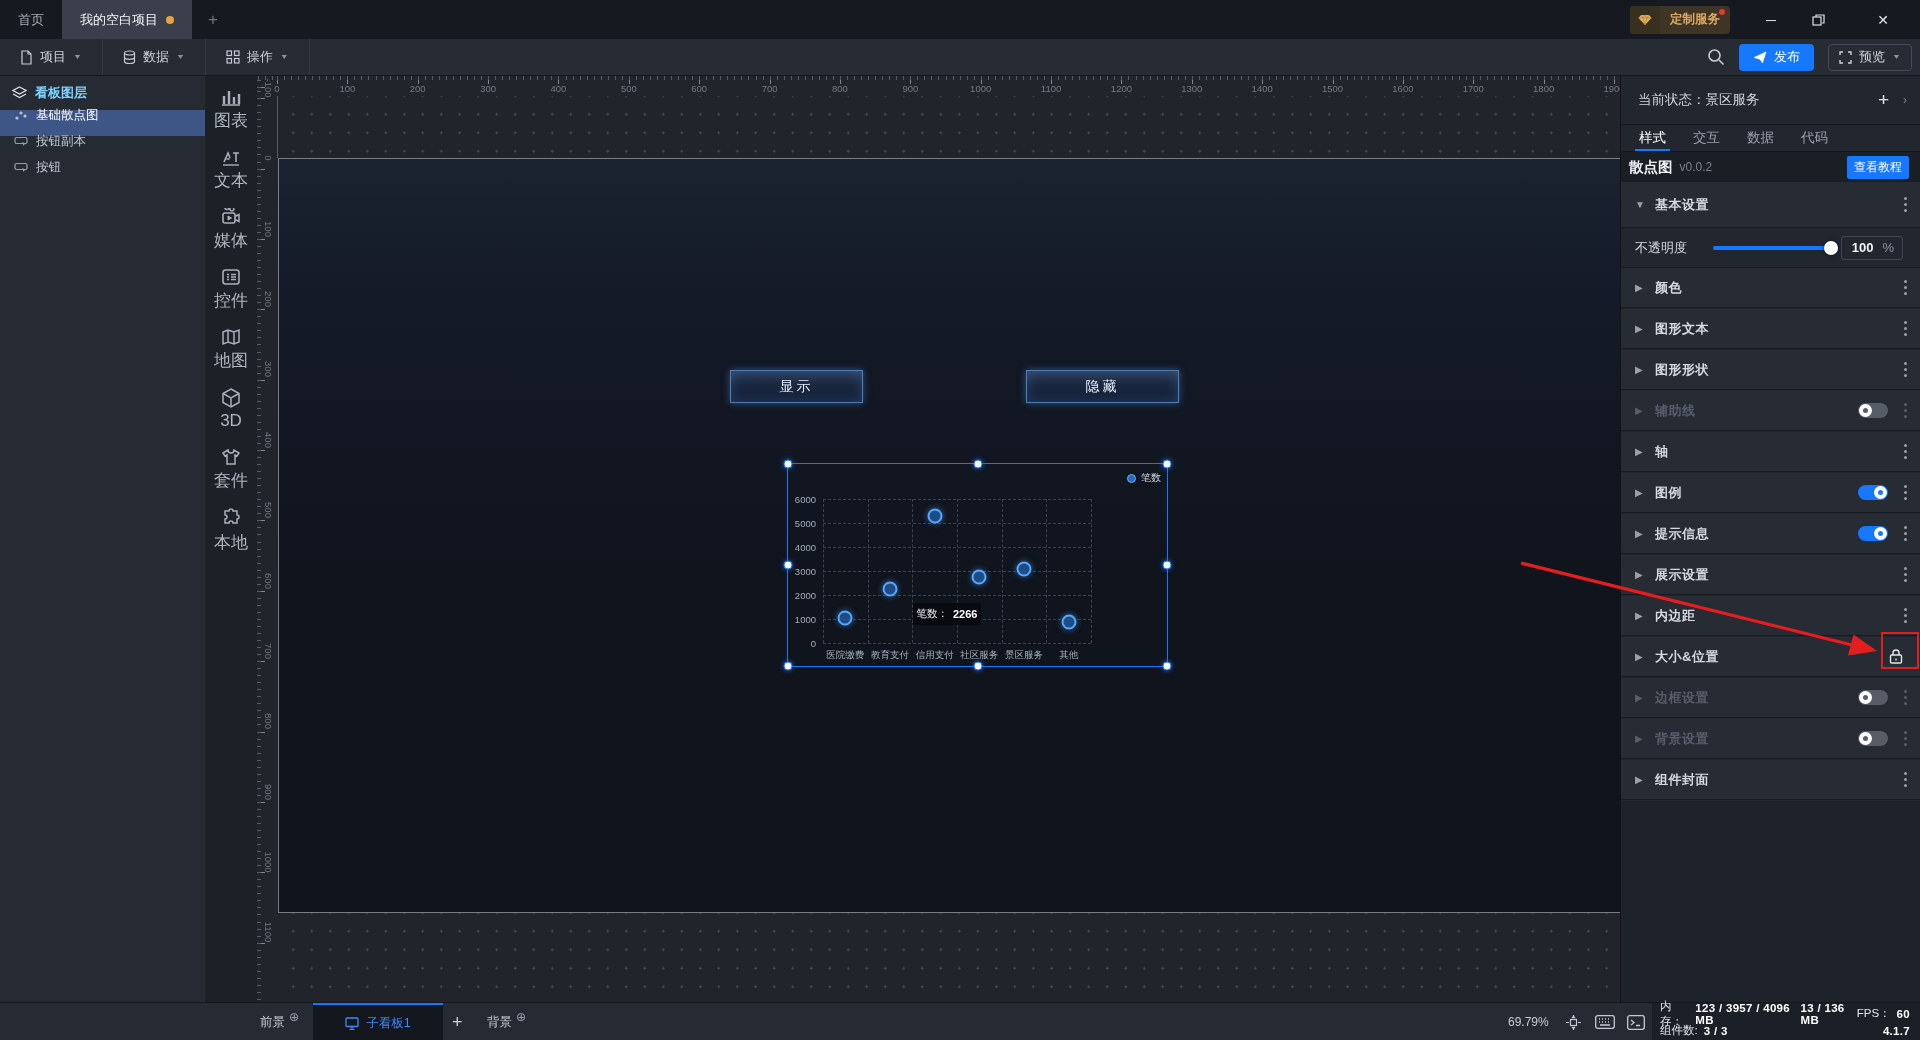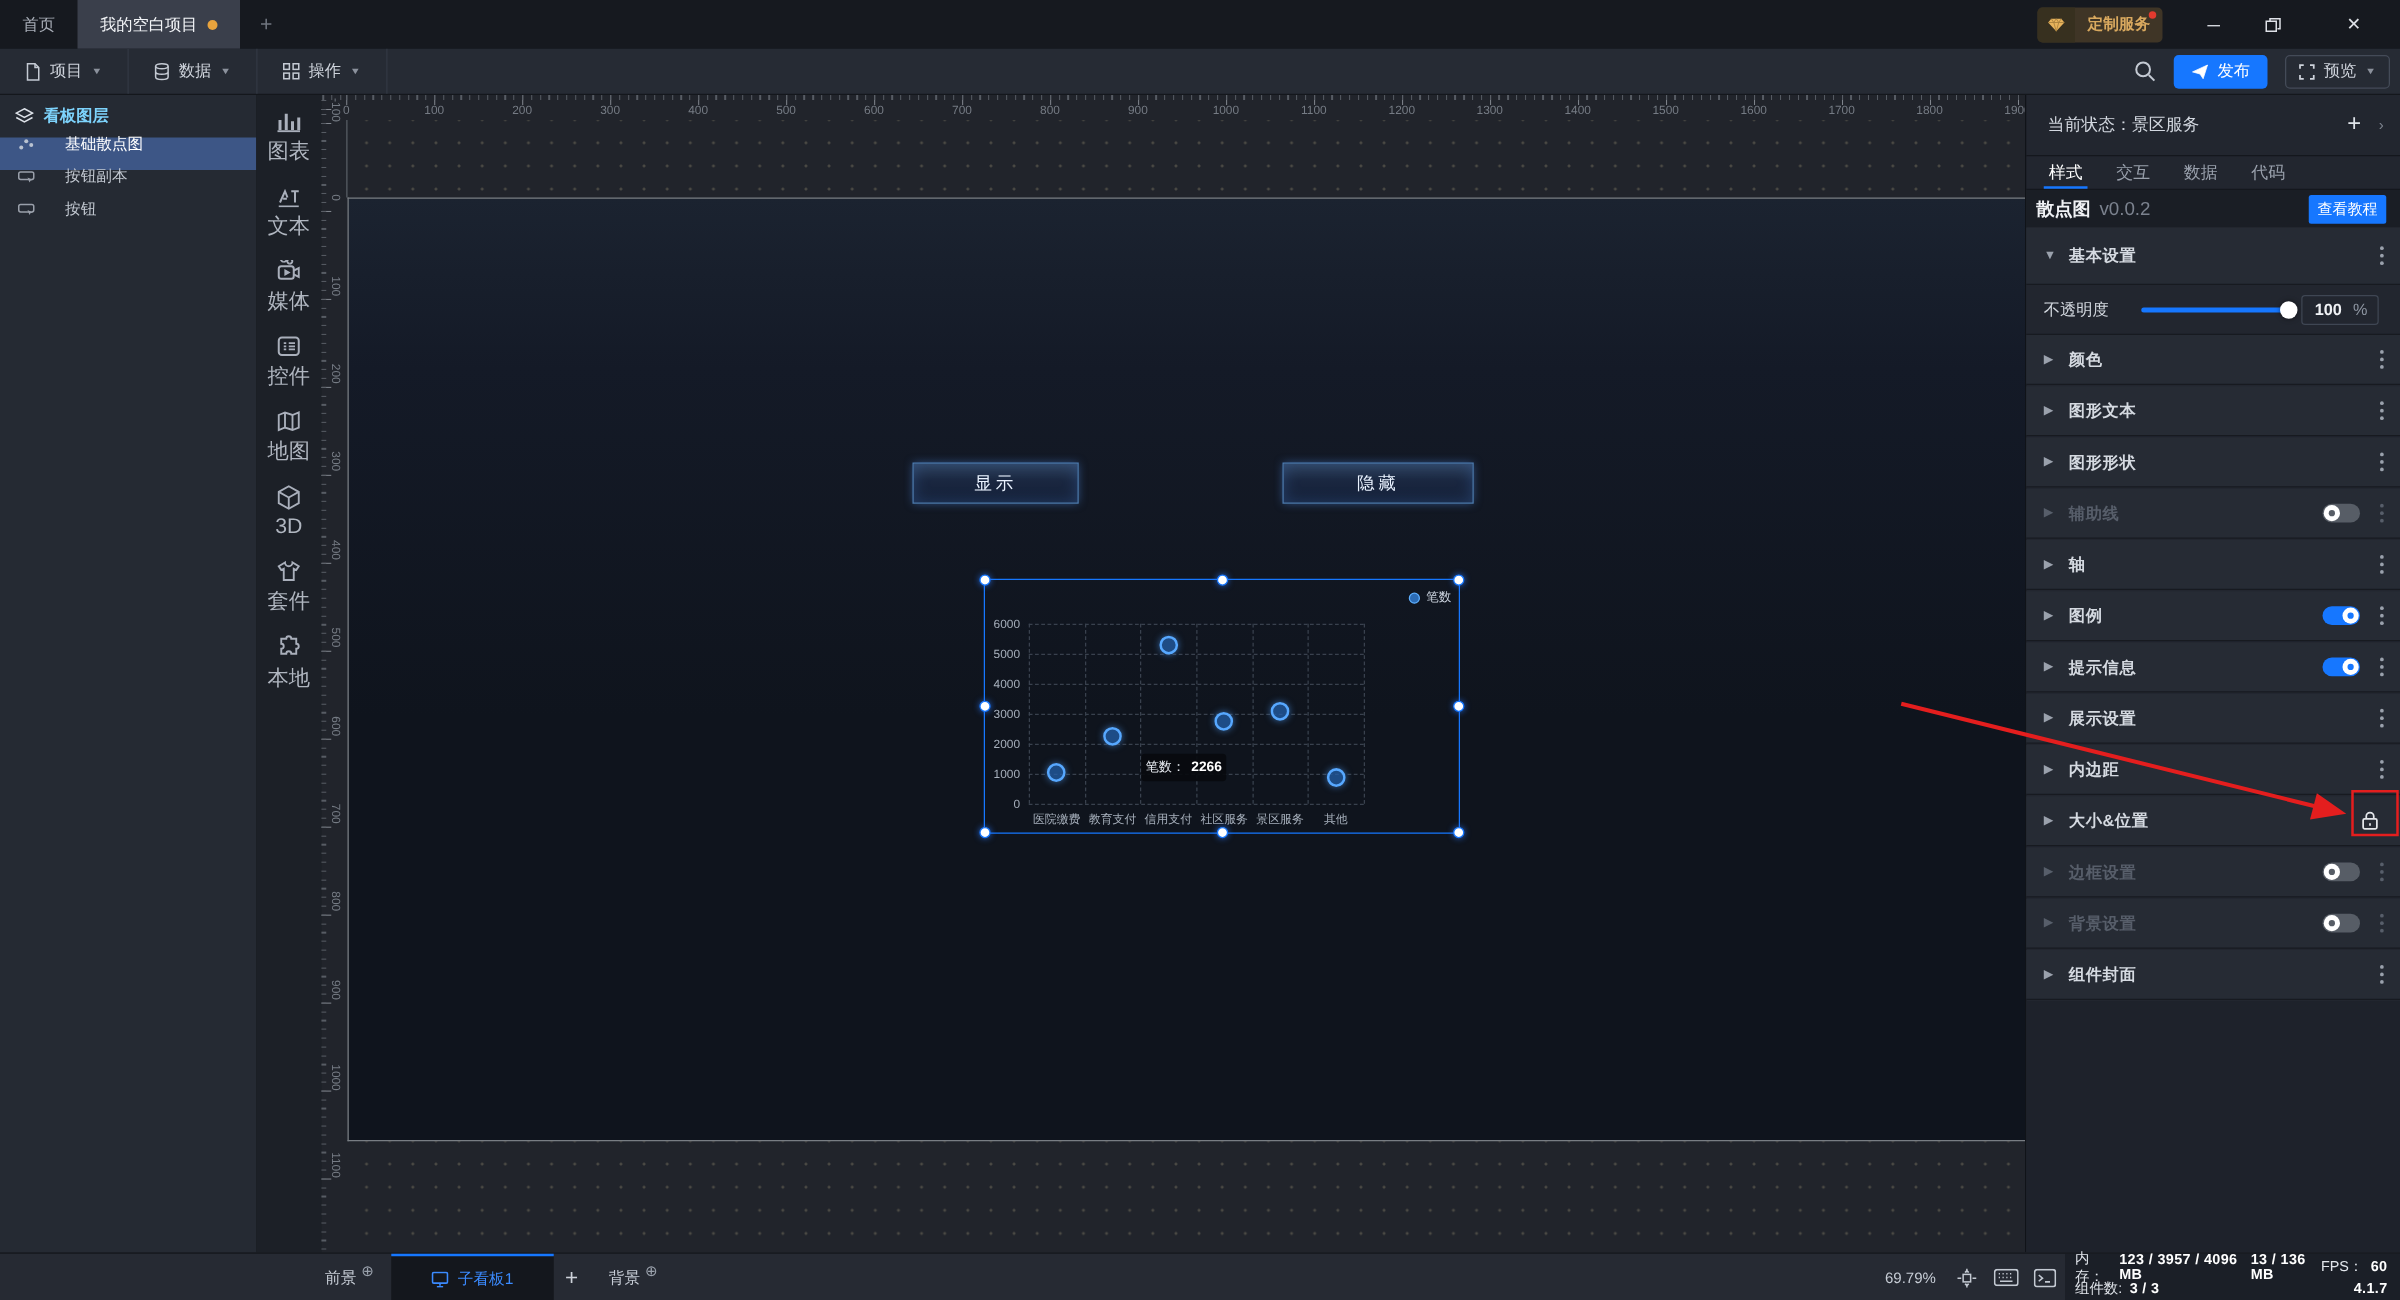--- a/index.html
+++ b/index.html
@@ -25,21 +25,21 @@
   .menu-item { display:flex; align-items:center; gap:7px; padding:0 20px; height:100%; color:#ced3db; font-size:13px; border-right:1px solid #323843; }
   .menu-item:first-child { border-left:none; }
   .caret { font-size:9px; color:#8b919c; transform:scaleY(.8); }
   #menubar-right { margin-left:auto; display:flex; align-items:center; gap:14px; padding-right:8px; }
   .btn-publish { display:flex; align-items:center; gap:7px; background:#1677ff; color:#fff; border-radius:4px; height:27px; padding:0 14px; font-size:13px; }
   .btn-preview { display:flex; align-items:center; gap:7px; border:1px solid #444b58; color:#ced3db; border-radius:4px; height:27px; padding:0 10px; font-size:13px; }
 
   
   #layers { position:absolute; left:0; top:76px; width:205px; height:926px; background:#252a33; }
   .layers-header { display:flex; align-items:center; gap:8px; height:34px; padding:0 12px; color:#7dd3fc; font-weight:bold; font-size:13px; }
-  .layer-row { display:flex; align-items:center; gap:24px; height:26px; padding:0 12px 16px 14px; color:#c3c9d2; font-size:12.5px; }
+  .layer-row { display:flex; align-items:center; gap:8px; height:26px; padding:0 12px 16px 14px; color:#c3c9d2; font-size:12.5px; }
   .layer-row.selected { background:#3d5686; color:#fff; }
   .layer-row .licon { opacity:.85; display:flex; }
 
   
   #comptools { position:absolute; left:205px; top:76px; width:52px; height:926px; background:#1c2027; }
   .tool { position:absolute; left:0; width:52px; display:flex; flex-direction:column; align-items:center; gap:3px; color:#b0b6c0; font-size:17px; }
   .tool svg { stroke:#a9afbb; fill:none; }
 
   
   #canvas { position:absolute; left:257px; top:76px; width:1363px; height:926px; background:#21242b; overflow:hidden; }
@@ -90,21 +90,21 @@
   #state-row { position:absolute; left:0; top:0; width:300px; height:49px; display:flex; align-items:center; padding:0 14px 0 17px; font-size:13.5px; color:#d2d7df; border-bottom:1px solid #14171d; }
   #state-row .grow { flex:1; }
   .plus-ic { font-size:19px; color:#dfe3e9; margin-right:14px; }
   .chev-r { font-size:12px; color:#7c828d; }
   #insp-tabs { position:absolute; left:0; top:49px; width:300px; height:27px; display:flex; gap:27px; padding-left:18px; font-size:13.5px; color:#99a0ac; border-bottom:1px solid #14171d; }
   .insp-tab { position:relative; display:flex; align-items:center; }
   .insp-tab.active { color:#fff; }
   .insp-tab.active::after { content:""; position:absolute; left:-4px; right:-4px; bottom:0; height:2px; background:#1677ff; }
   #comp-header { position:absolute; left:0; top:76px; width:300px; height:30px; background:#1a1e25; display:flex; align-items:center; padding:0 12px 0 8px; gap:7px; }
   #comp-name { font-size:14.5px; font-weight:bold; color:#f0f2f5; }
-  #comp-version { font-size:15px; color:#7b828e; }
+  #comp-version { font-size:12px; color:#7b828e; }
   #btn-tutorial { margin-left:auto; background:#1677ff; color:#fff; font-size:12px; padding:3px 7px; border-radius:2px; }
   .sec-row { position:absolute; left:0; width:300px; height:40px; background:#262b34; border-bottom:1px solid #171a20; display:flex; align-items:center; padding:0 12px 0 14px; gap:10px; font-size:13px; color:#d5dae1; }
   .sec-arrow { font-size:10px; color:#9aa1ac; width:10px; }
   .sec-label { font-weight:bold; letter-spacing:.5px; }
   .sec-row.disabled .sec-label, .sec-row.disabled .sec-arrow { color:#575e6a; }
   .sec-right { margin-left:auto; display:flex; align-items:center; gap:14px; }
   .kebab { display:flex; flex-direction:column; gap:2.5px; padding:2px; }
   .kebab i { width:3.5px; height:3.5px; border-radius:50%; background:#9aa1ac; }
   .sec-row.disabled .kebab i { background:#575e6a; }
   .toggle { position:relative; width:30px; height:15px; border-radius:8px; }

